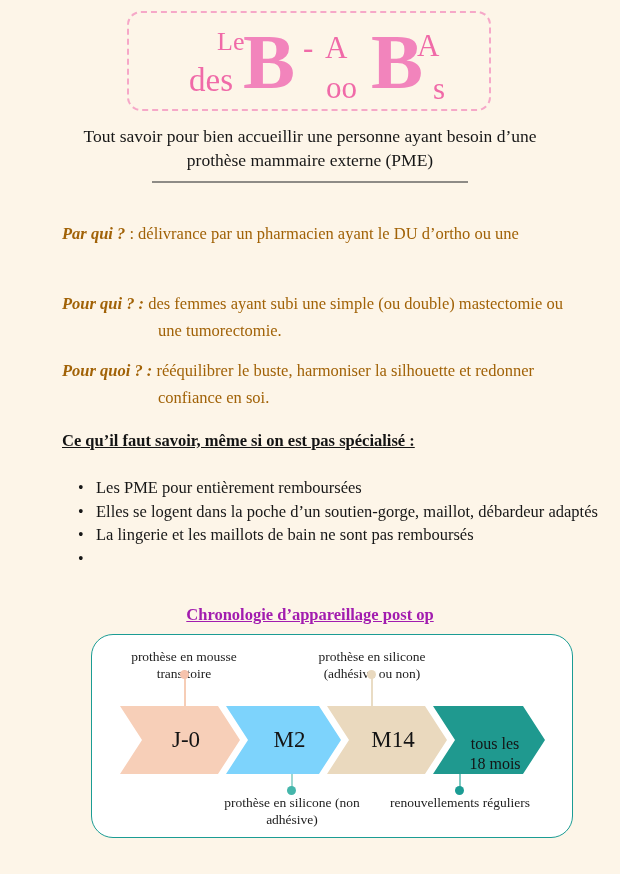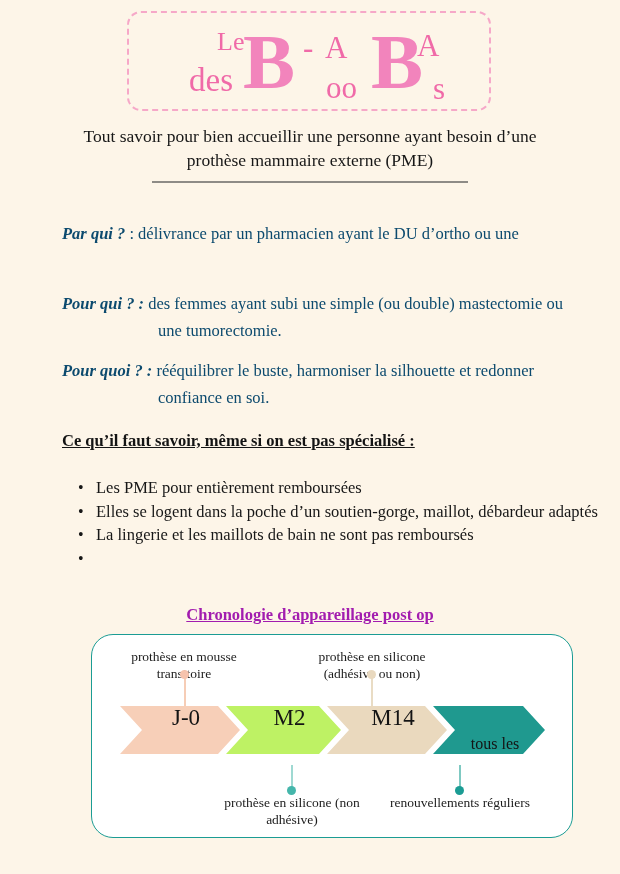--- a/index.html
+++ b/index.html
@@ -80,21 +80,21 @@
     border-top: 2px solid #8e8b86;
   }
 
   
   .qa {
     position: absolute;
     left: 62px;
     width: 534px;
     font-size: 16.5px;
     line-height: 27px;
-    color: #0c4a6e;
+    color: #a16207;
   }
   .qa .lead {
     font-weight: bold;
     font-style: italic;
   }
   .qa .cont {
     display: block;
     padding-left: 96px;
   }
   #qa-1 { top: 220px; }
@@ -200,39 +200,39 @@
   #chevrons {
     position: absolute;
     left: 120px;
     top: 706px;
     width: 400px;
     height: 58px;
   }
   .chev {
     position: absolute;
     top: 0;
-    height: 48px;
+    height: 68px;
     display: flex;
-    align-items: flex-start;
+    align-items: center;
     justify-content: center;
     -webkit-clip-path: polygon(0 0, calc(100% - 22px) 0, 100% 50%, calc(100% - 22px) 100%, 0 100%, 22px 50%);
     clip-path: polygon(0 0, calc(100% - 22px) 0, 100% 50%, calc(100% - 22px) 100%, 0 100%, 22px 50%);
   }
   .chev .chev-label {
     font-size: 23px;
     color: #141414;
     text-align: center;
     line-height: 1.05;
     padding-left: 12px;
     white-space: pre-line;
   }
   .chev.small .chev-label { font-size: 16px; line-height: 1.25; margin-top: 28px; }
 
   #chev-1 { left: 0px;   width: 120px; background: #f7cfb8; }
-  #chev-2 { left: 106px; width: 115px; background: #bef264; }
+  #chev-2 { left: 106px; width: 115px; background: #7dd3fc; }
   #chev-3 { left: 207px; width: 120px; background: #ead9be; }
   #chev-4 { left: 313px; width: 112px; background: #1f998f; }
 </style>
 </head>
 <body>
 
 <div id="title-banner">
   <div id="title-art">
     <span class="t-small" id="tw-le">Le</span>
     <span class="t-big" id="tw-B1">B</span>

